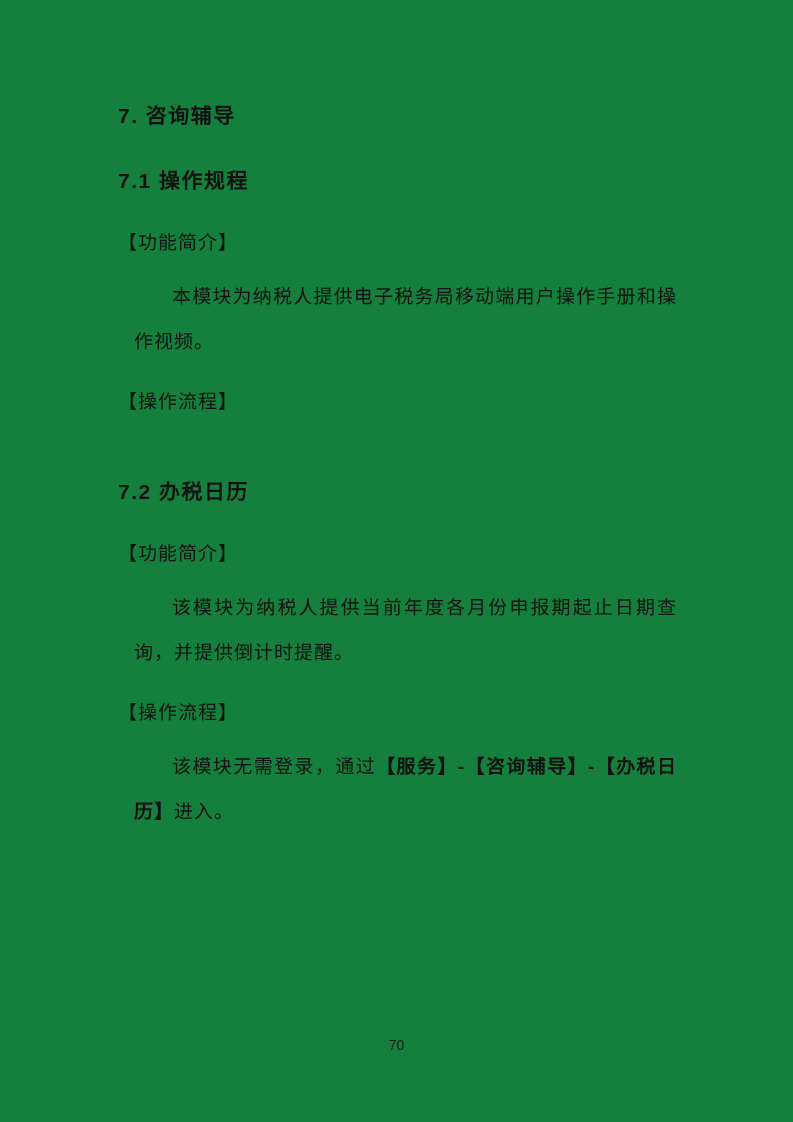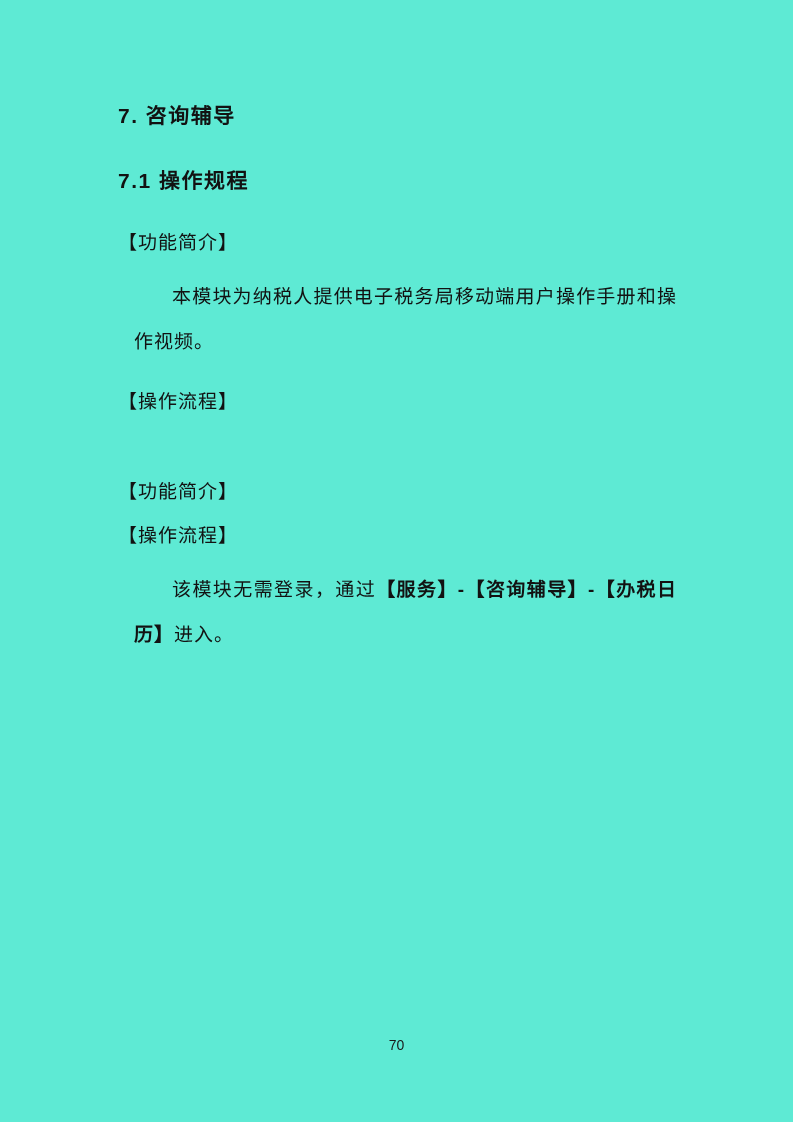--- a/index.html
+++ b/index.html
@@ -5,21 +5,21 @@
   html, body {
     margin: 0;
     padding: 0;
     background: #ffffff;
   }
   .page {
     position: relative;
     width: 793px;
     height: 1122px;
     margin: 0 auto;
-    background: #5eead4;
+    background: #15803d;
     box-sizing: border-box;
     padding: 103px 116px 0 118px;
     color: #121212;
     font-family: "Liberation Serif", serif;
     overflow: hidden;
   }
   h1.chapter {
     font-family: "Liberation Sans", sans-serif;
     font-weight: bold;
     font-size: 21px;
@@ -84,23 +84,25 @@
 
     <h3 class="block-label">【功能简介】</h3>
 
     <p class="body-para">本模块为纳税人提供电子税务局移动端用户操作手册和操作视频。</p>
 
     <h3 class="block-label">【操作流程】</h3>
 
   </div>
 
   <div class="section-2">
+    <h2 class="section">7.2 办税日历</h2>
 
     <h3 class="block-label">【功能简介】</h3>
 
+    <p class="body-para">该模块为纳税人提供当前年度各月份申报期起止日期查询，并提供倒计时提醒。</p>
 
     <h3 class="block-label">【操作流程】</h3>
 
     <p class="body-para"><span>该模块无需登录，通过</span><span class="menu-path">【服务】-【咨询辅导】-【办税日历】</span><span>进入。</span></p>
   </div>
 
   <div class="footer-pagenum">70</div>
 </div>
 
 </body></html>

